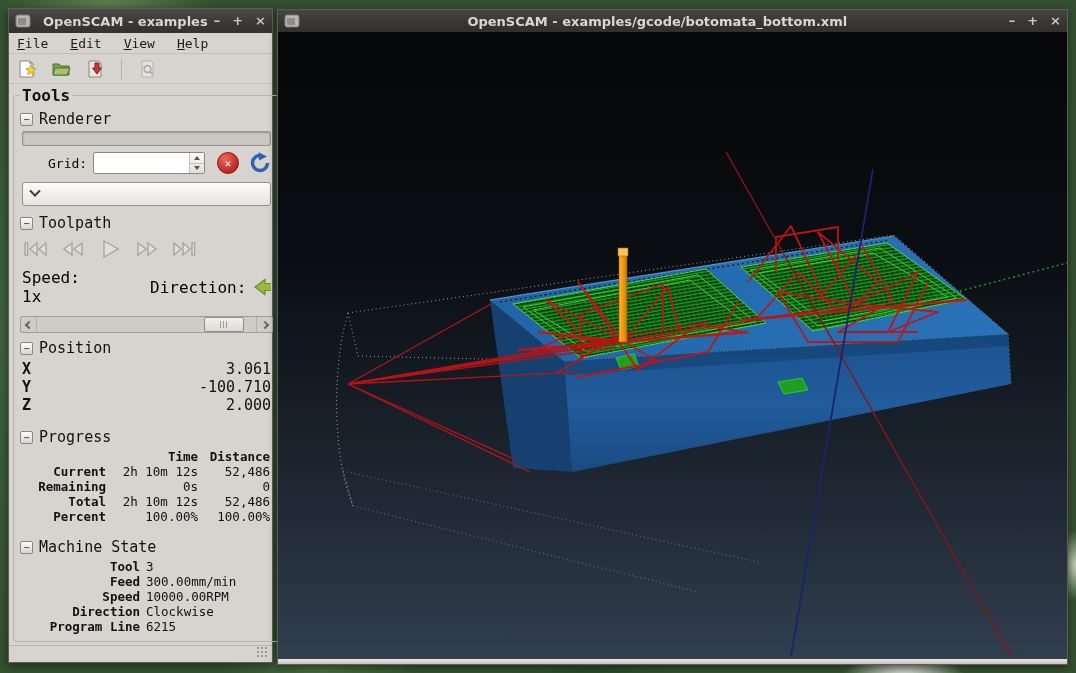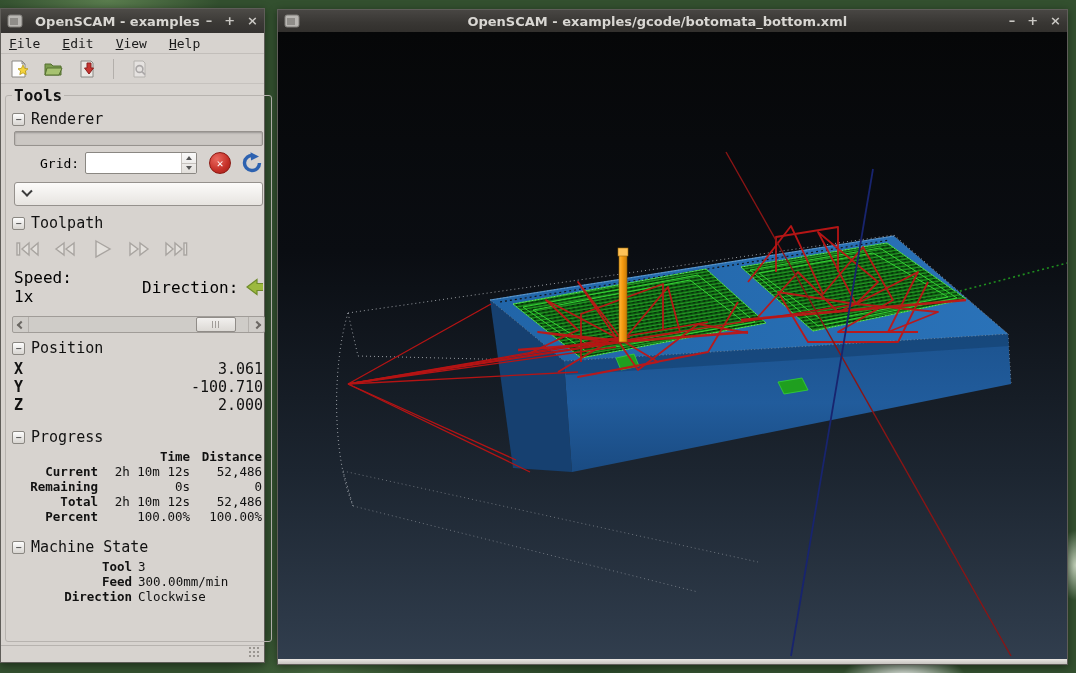--- a/index.html
+++ b/index.html
@@ -11,21 +11,21 @@
       radial-gradient(ellipse 90px 40px at 84% 101%, rgba(255,255,255,.95), rgba(255,255,255,0) 70%),
       radial-gradient(ellipse 30px 50px at 100% 84%, rgba(230,240,220,.8), rgba(230,240,220,0) 70%),
       radial-gradient(ellipse 160px 60px at 10% 0%, rgba(130,170,110,.5), rgba(130,170,110,0) 70%),
       radial-gradient(ellipse 120px 50px at 55% 100%, rgba(40,70,40,.9), rgba(40,70,40,0) 70%),
       radial-gradient(ellipse 140px 70px at 30% 100%, rgba(90,130,80,.5), rgba(90,130,80,0) 70%),
       radial-gradient(ellipse 120px 400px at 0% 50%, rgba(70,110,70,.55), rgba(70,110,70,0) 80%);
     position:relative;
   }
   .win{ position:absolute; border:1px solid #5f5d59; box-shadow:0 2px 8px rgba(0,0,0,.45); }
   
-  .left-win{ left:0; top:8px; width:265px; height:655px; background:#d7d3cf; display:flex; flex-direction:column; }
+  .left-win{ left:8px; top:8px; width:265px; height:655px; background:#d7d3cf; display:flex; flex-direction:column; }
   .titlebar{
     height:24px; flex:0 0 24px; display:flex; align-items:center; padding:0 6px;
     background:linear-gradient(#4d4b47,#3a3835 60%,#343230); color:#d9d7d3;
     font-family:"DejaVu Sans",sans-serif; font-weight:bold; font-size:13px;
   }
   .titlebar .title{ flex:1; text-align:center; white-space:nowrap; overflow:hidden; }
   .winbtns{ display:flex; gap:12px; font-weight:bold; color:#c9c7c3; font-size:13px; }
   .winbtns span{ cursor:default; line-height:24px; }
   .menubar{ height:21px; flex:0 0 21px; display:flex; align-items:center; gap:22px; padding:0 8px;
     background:#d7d3cf; border-bottom:1px solid #c2beba; font-size:13px; color:#1a1a1a;}
@@ -308,22 +308,30 @@
     <div class="ms-table">
       <div class="ms-tr">
           <span class="l">Tool</span>
           <span class="v">3</span>
         </div>
       <div class="ms-tr">
           <span class="l">Feed</span>
           <span class="v">300.00mm/min</span>
         </div>
       <div class="ms-tr">
+          <span class="l">Speed</span>
+          <span class="v">10000.00RPM</span>
+        </div>
+      <div class="ms-tr">
           <span class="l">Direction</span>
           <span class="v">Clockwise</span>
+        </div>
+      <div class="ms-tr">
+          <span class="l">Program Line</span>
+          <span class="v">6215</span>
         </div>
     </div>
   </fieldset>
 
   <div class="statusbar">
     <div class="grip"></div>
   </div>
 </div>
 
 <div class="win right-win">

